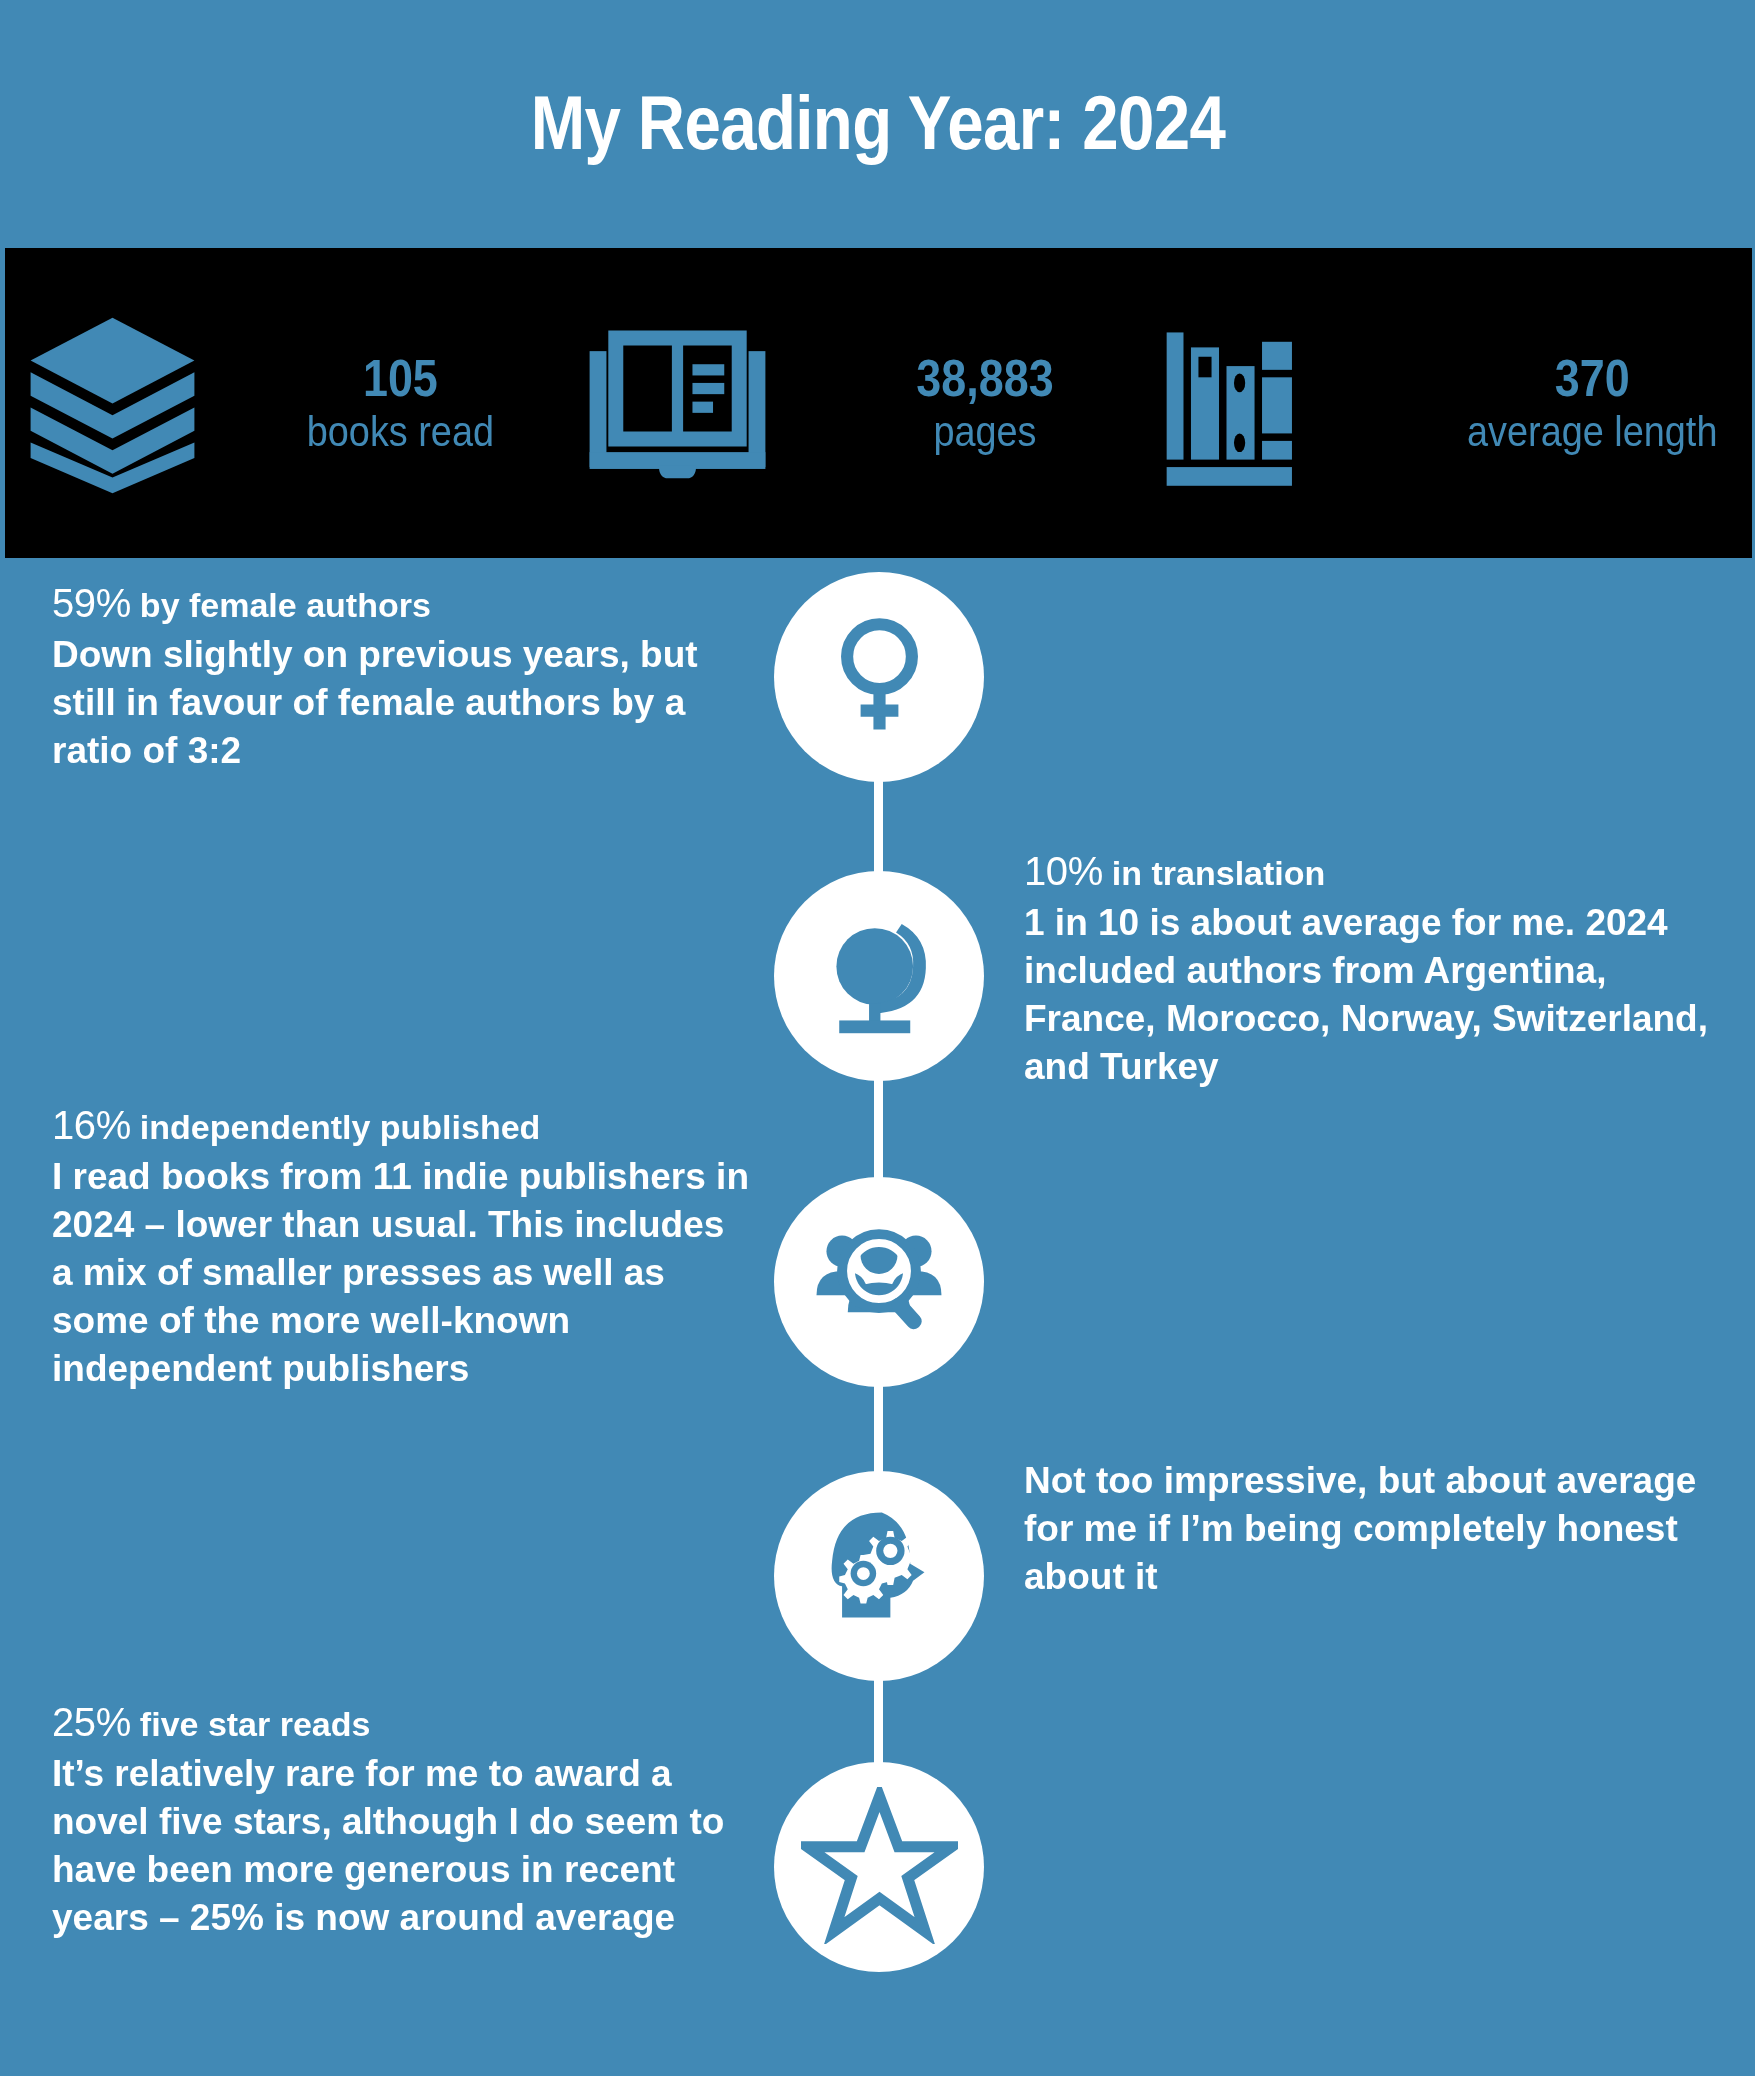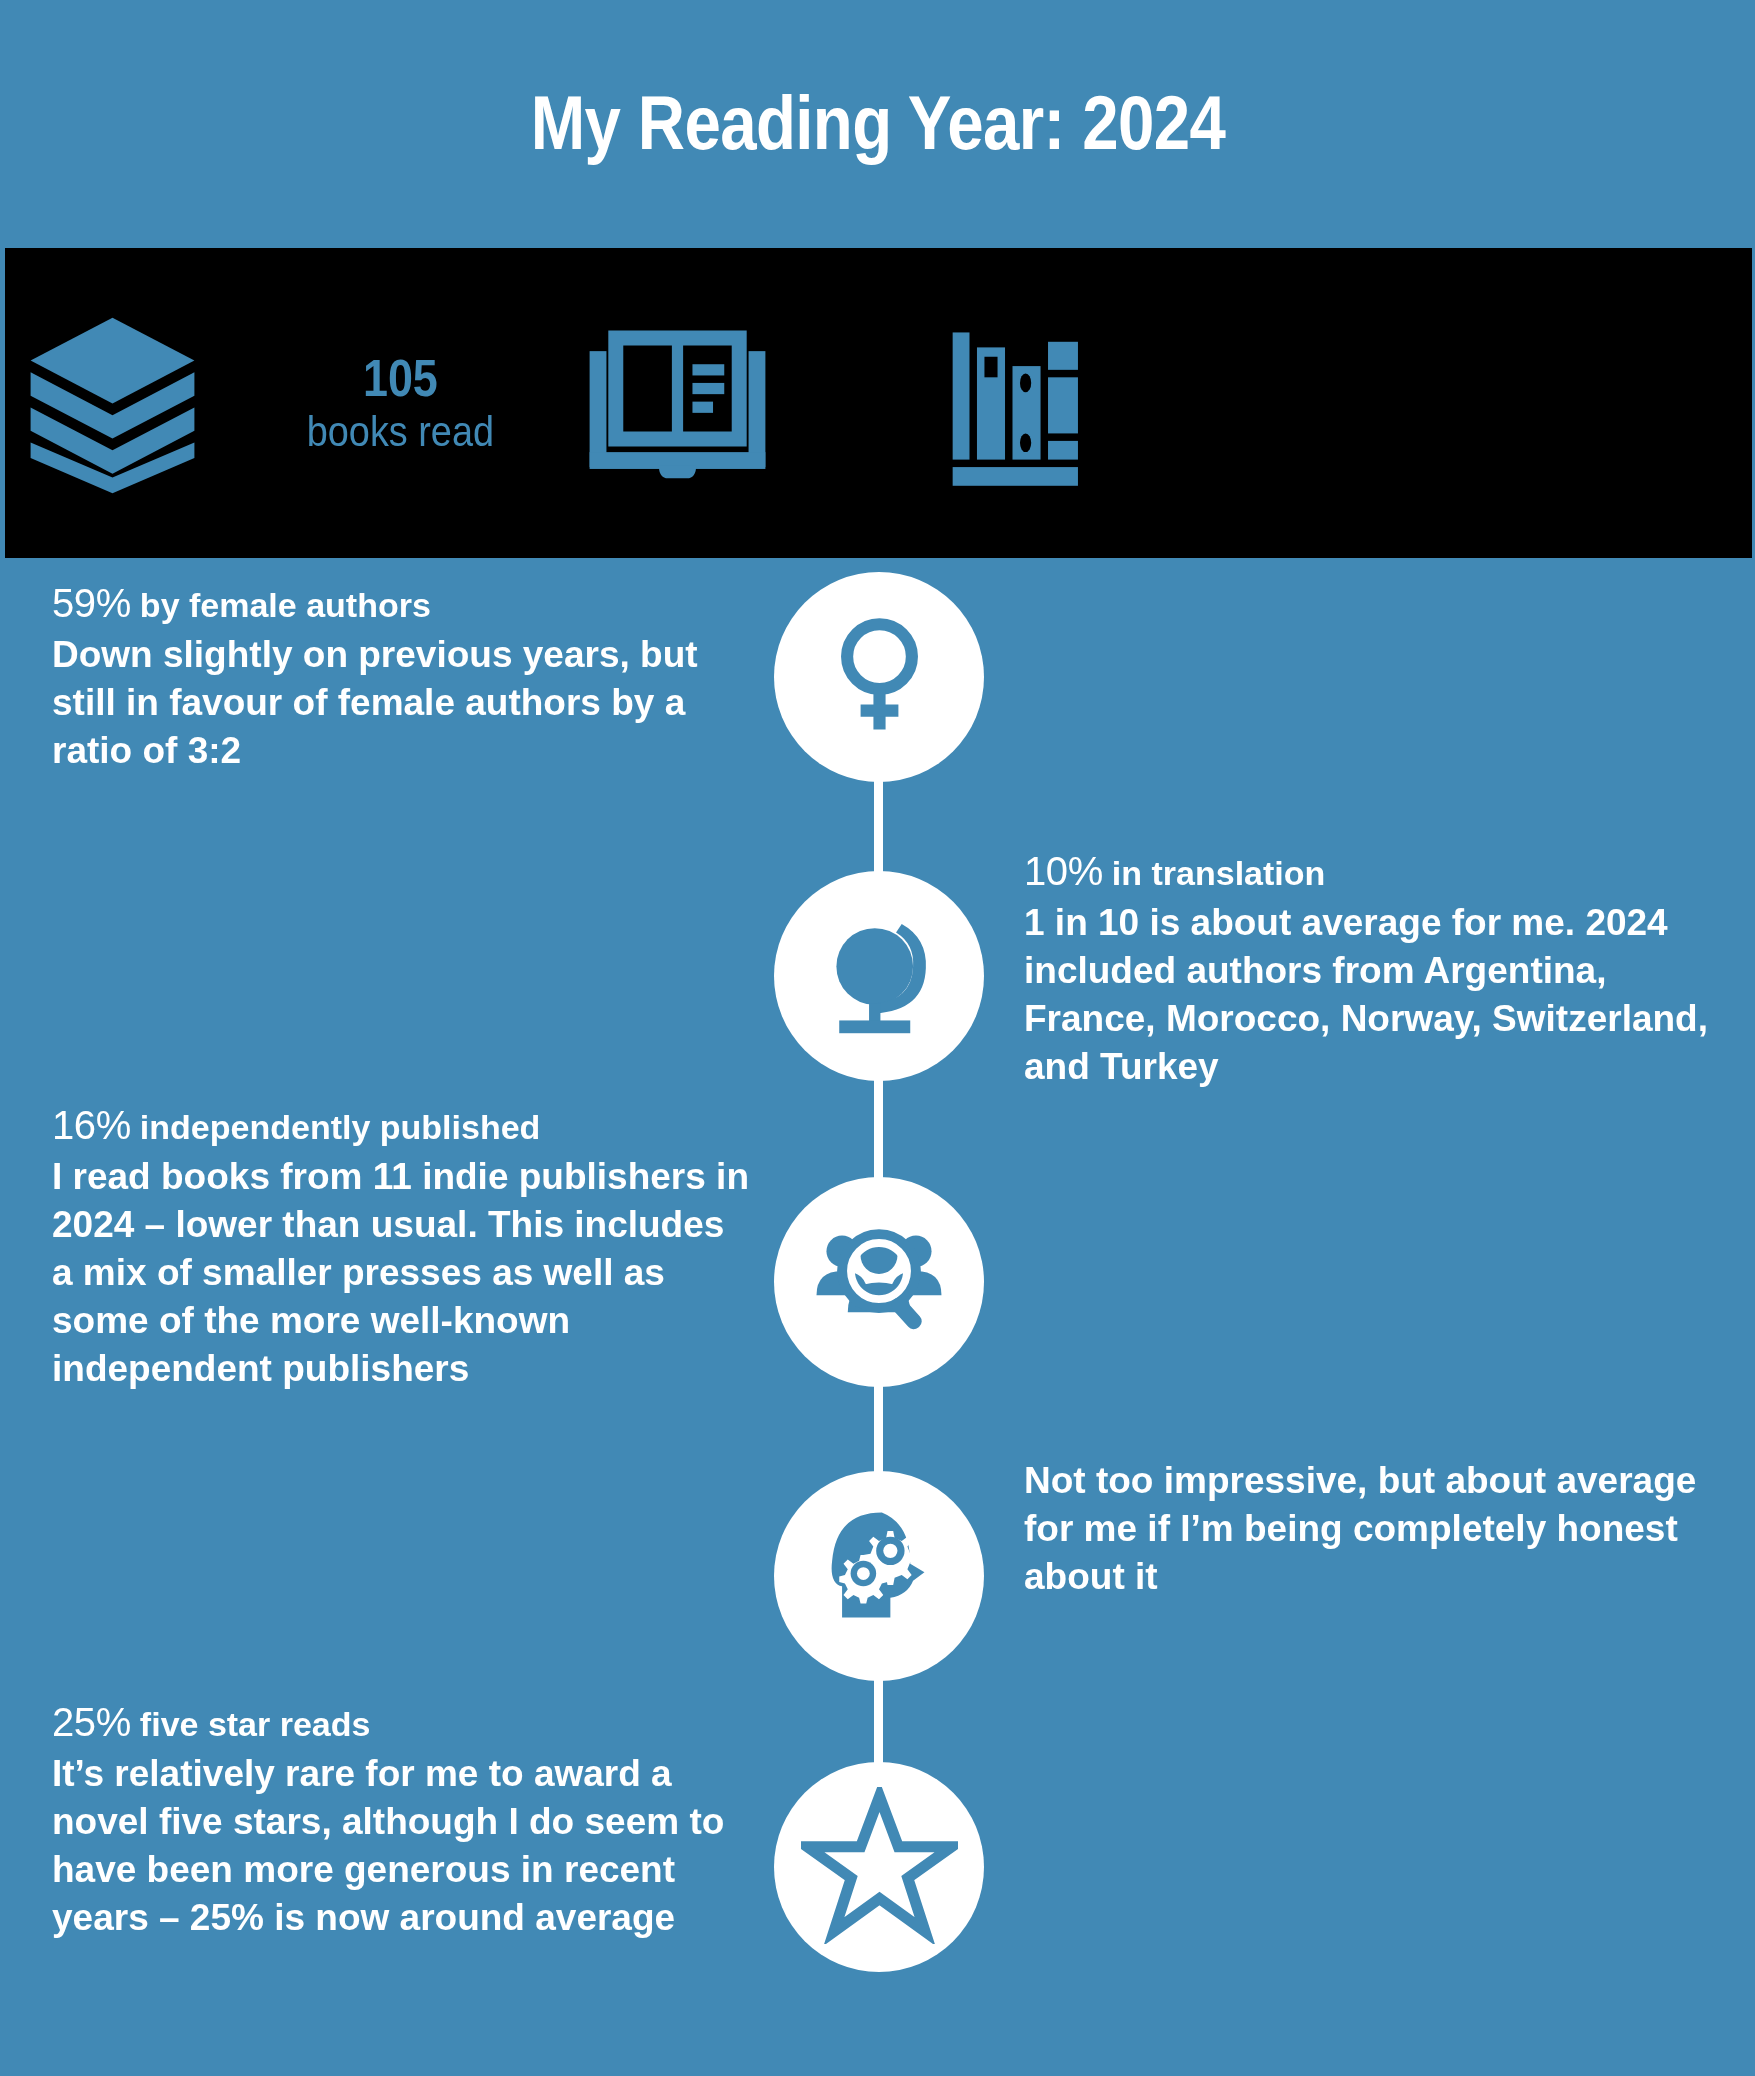--- a/index.html
+++ b/index.html
@@ -184,40 +184,52 @@
         <rect x="3" y="76" width="94" height="9"></rect>
         <path d="M13 11 L87 11 L87 73 L13 73 Z M21 19 L21 65 L47 65 L47 19 Z M53 19 L53 65 L79 65 L79 19 Z"></path>
         <rect x="58" y="29" width="17" height="6"></rect>
         <rect x="58" y="39" width="17" height="6"></rect>
         <rect x="58" y="49" width="11" height="6"></rect>
         <path d="M40 83 q0 7 5 7 l10 0 q5 0 5 -7 Z"></path>
       </g>
     </svg>
   </div>
   <div class="gap-pages"></div>
+  <div class="stat-group" id="group-pages">
+    <div class="stat-text">
+      <span class="stat-value">38,883</span>
+      <span class="stat-label">pages</span>
+    </div>
+  </div>
 
   <div class="gap-average"></div>
 
   <div class="stat-icon">
     <svg width="187" height="187" viewBox="0 0 100 100">
       <g fill="#4189b5">
         <rect x="18" y="12" width="9" height="68"></rect>
         <rect x="31" y="20" width="15" height="60"></rect>
         <rect x="35" y="25" width="7" height="11" fill="#000000"></rect>
         <rect x="50" y="30" width="15" height="50"></rect>
         <ellipse cx="57" cy="39" rx="3" ry="5" fill="#000000"></ellipse>
         <ellipse cx="57" cy="71" rx="3" ry="5" fill="#000000"></ellipse>
         <rect x="69" y="17" width="16" height="15"></rect>
         <rect x="69" y="36" width="16" height="30"></rect>
         <rect x="69" y="70" width="16" height="10"></rect>
         <rect x="18" y="84" width="67" height="10"></rect>
       </g>
     </svg>
   </div>
   <div class="gap-average"></div>
+  <div class="stat-group" id="group-average">
+    <div class="stat-text">
+      <span class="stat-value">370</span>
+      <span class="stat-label">average length</span>
+    </div>
+  </div>
 </div>
 
 <div id="timeline-line"></div>
 
 <div class="node" id="node-female">
   <span>
     <svg width="135" height="135" viewBox="0 0 100 100">
       <g fill="none" stroke="#4189b5" stroke-width="9">
         <circle cx="50" cy="36" r="24"></circle>
         <line x1="50" y1="60" x2="50" y2="90"></line>

